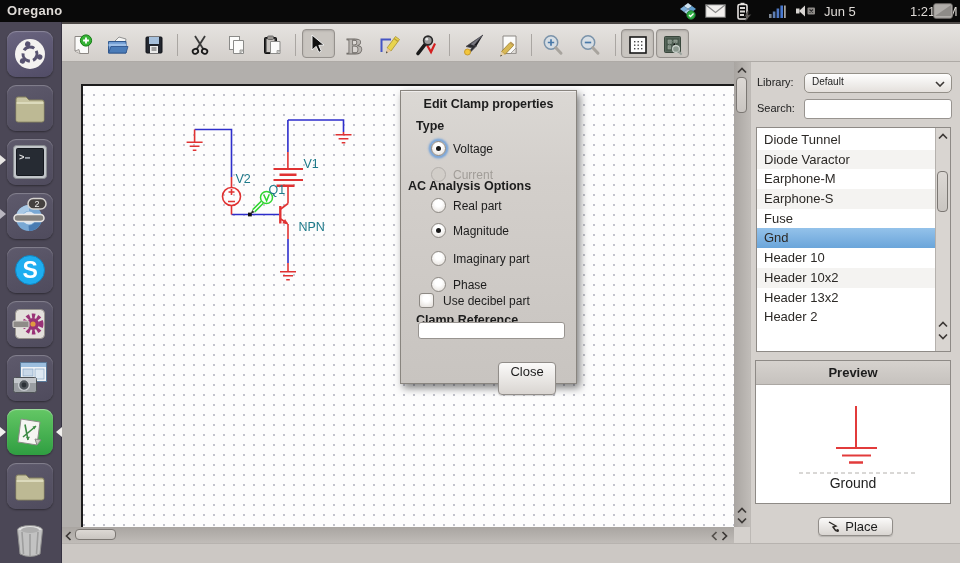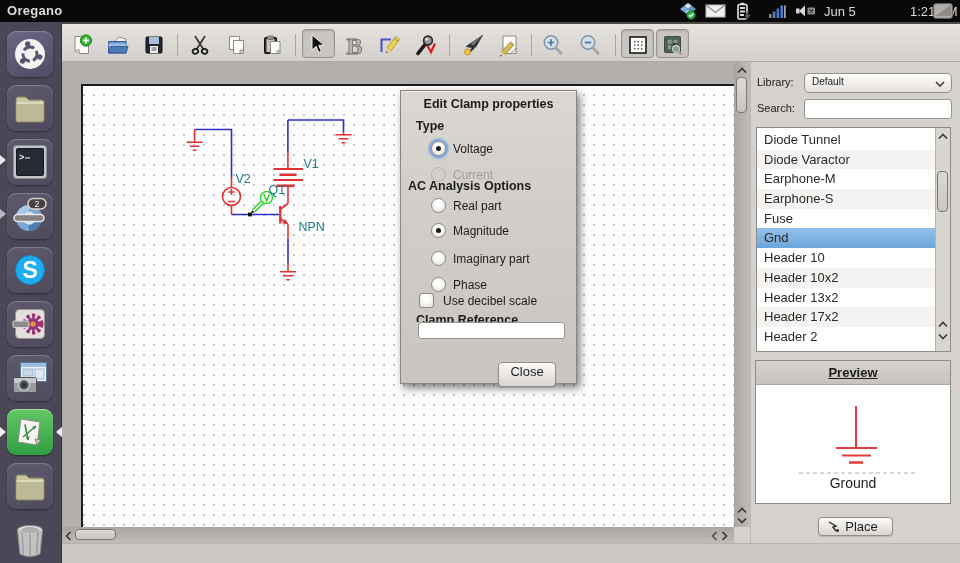--- a/index.html
+++ b/index.html
@@ -47,21 +47,21 @@
   .entry { position:absolute; background:#fff; border:1px solid #989490; border-radius:3px; }
   #combo { position:absolute; left:804px; top:73px; width:148px; height:20px; border:1px solid #949089; border-radius:5px;
            background:linear-gradient(#fefefe,#e4e0dc); font-size:10px; color:#1c1c1c; }
   #listbox { position:absolute; left:756px; top:127px; width:195px; height:225px; background:#fff; border:1px solid #8e8a86; overflow:hidden; }
   .row { height:19.7px; line-height:19.7px; padding-left:7px; font-size:13px; color:#2c2926; }
   .row.alt { background:#f4f3f1; }
   .row.sel { background:linear-gradient(#94c2ea,#6aa5da); }
   #listsb { position:absolute; left:935px; top:128px; width:15px; height:223px; background:#d9d5d1; border-left:1px solid #b5b1ad; }
   #preview { position:absolute; left:755px; top:360px; width:196px; height:144px; border:1px solid #8e8a86; background:#fff; }
   #pvhead { position:absolute; left:0; top:0; width:100%; height:24px; background:linear-gradient(#d6d2ce,#c6c2be); border-bottom:1px solid #aba7a3;
-            text-align:center; font-size:13px; font-weight:bold; color:#1c1c1c; line-height:24px;text-decoration:underline; }
+            text-align:center; font-size:13px; font-weight:bold; color:#1c1c1c; line-height:24px; }
   .btn { position:absolute; border:1px solid #918d89; border-radius:4px; background:linear-gradient(#fbfaf9,#d9d5d1); box-shadow:0 1px 1px rgba(0,0,0,.15); font-size:13px; color:#1c1c1c; text-align:center; }
 
   
   #dialog { position:absolute; left:400px; top:90px; width:177px; height:294px;
             background:linear-gradient(#dbd8d4 0%, #d3cfcb 30%, #c8c4c0 100%);
             border:1px solid #89857f; box-shadow:inset 0 1px 0 rgba(255,255,255,.55), 3px 4px 8px rgba(0,0,0,.5); }
   #dialog .dtitle { position:absolute; left:0; top:6px; width:100%; text-align:center; font-size:12.5px; font-weight:bold; color:#1c1c1c; }
   #dialog .bold { position:absolute; font-size:12.5px; font-weight:bold; color:#1c1c1c; }
   .radio { position:absolute; width:15px; height:15px; border-radius:50%;
            background:radial-gradient(circle at 50% 35%, #ffffff 30%, #e9e5e1 80%); border:1px solid #8d8984; }
@@ -452,21 +452,20 @@
 <div id="listbox">
   <div class="row" style="margin-top:2px;">Diode Tunnel</div>
   <div class="row alt">Diode Varactor</div>
   <div class="row">Earphone-M</div>
   <div class="row alt">Earphone-S</div>
   <div class="row">Fuse</div>
   <div class="row sel">Gnd</div>
   <div class="row">Header 10</div>
   <div class="row alt">Header 10x2</div>
   <div class="row">Header 13x2</div>
-  <div class="row alt">Header 17x2</div>
   <div class="row">Header 2</div>
 </div>
 <div id="listsb">
   <svg style="position:absolute;left:2px;top:5px;" width="10" height="7">
       <path d="M1 5.5 L5 1.5 L9 5.5" stroke="#3c3836" stroke-width="1.6" fill="none"></path>
     </svg>
   <div class="thumb" style="left:1px;top:43px;width:11px;height:41px;"></div>
   <svg style="position:absolute;left:2px;top:193px;" width="10" height="7">
       <path d="M1 5.5 L5 1.5 L9 5.5" stroke="#3c3836" stroke-width="1.6" fill="none"></path>
     </svg>
@@ -504,17 +503,17 @@
   <div class="bold" style="left:7px;top:88px;">AC Analysis Options</div>
   <div class="radio" style="left:30px;top:107px;"></div>
   <div class="rlbl" style="left:52px;top:108px;">Real part</div>
   <div class="radio on" style="left:30px;top:132px;"></div>
   <div class="rlbl" style="left:52px;top:133px;">Magnitude</div>
   <div class="radio" style="left:30px;top:160px;"></div>
   <div class="rlbl" style="left:52px;top:161px;">Imaginary part</div>
   <div class="radio" style="left:30px;top:186px;"></div>
   <div class="rlbl" style="left:52px;top:187px;text-align:right;">Phase</div>
   <div class="chk" style="left:18px;top:202px;"></div>
-  <div class="rlbl" style="left:42px;top:203px;">Use decibel scale</div>
+  <div class="rlbl" style="left:42px;top:203px;">Use decibel part</div>
   <div class="bold" style="left:15px;top:222px;height:9px;overflow:hidden;">Clamp Reference</div>
   <div class="entry" style="left:17px;top:231px;width:147px;height:17px;"></div>
-  <div class="btn" style="left:97px;top:271px;width:58px;height:25px;line-height:18px;">Close</div>
+  <div class="btn" style="left:97px;top:271px;width:58px;height:33px;line-height:18px;">Close</div>
 </div>
 
 </body></html>

